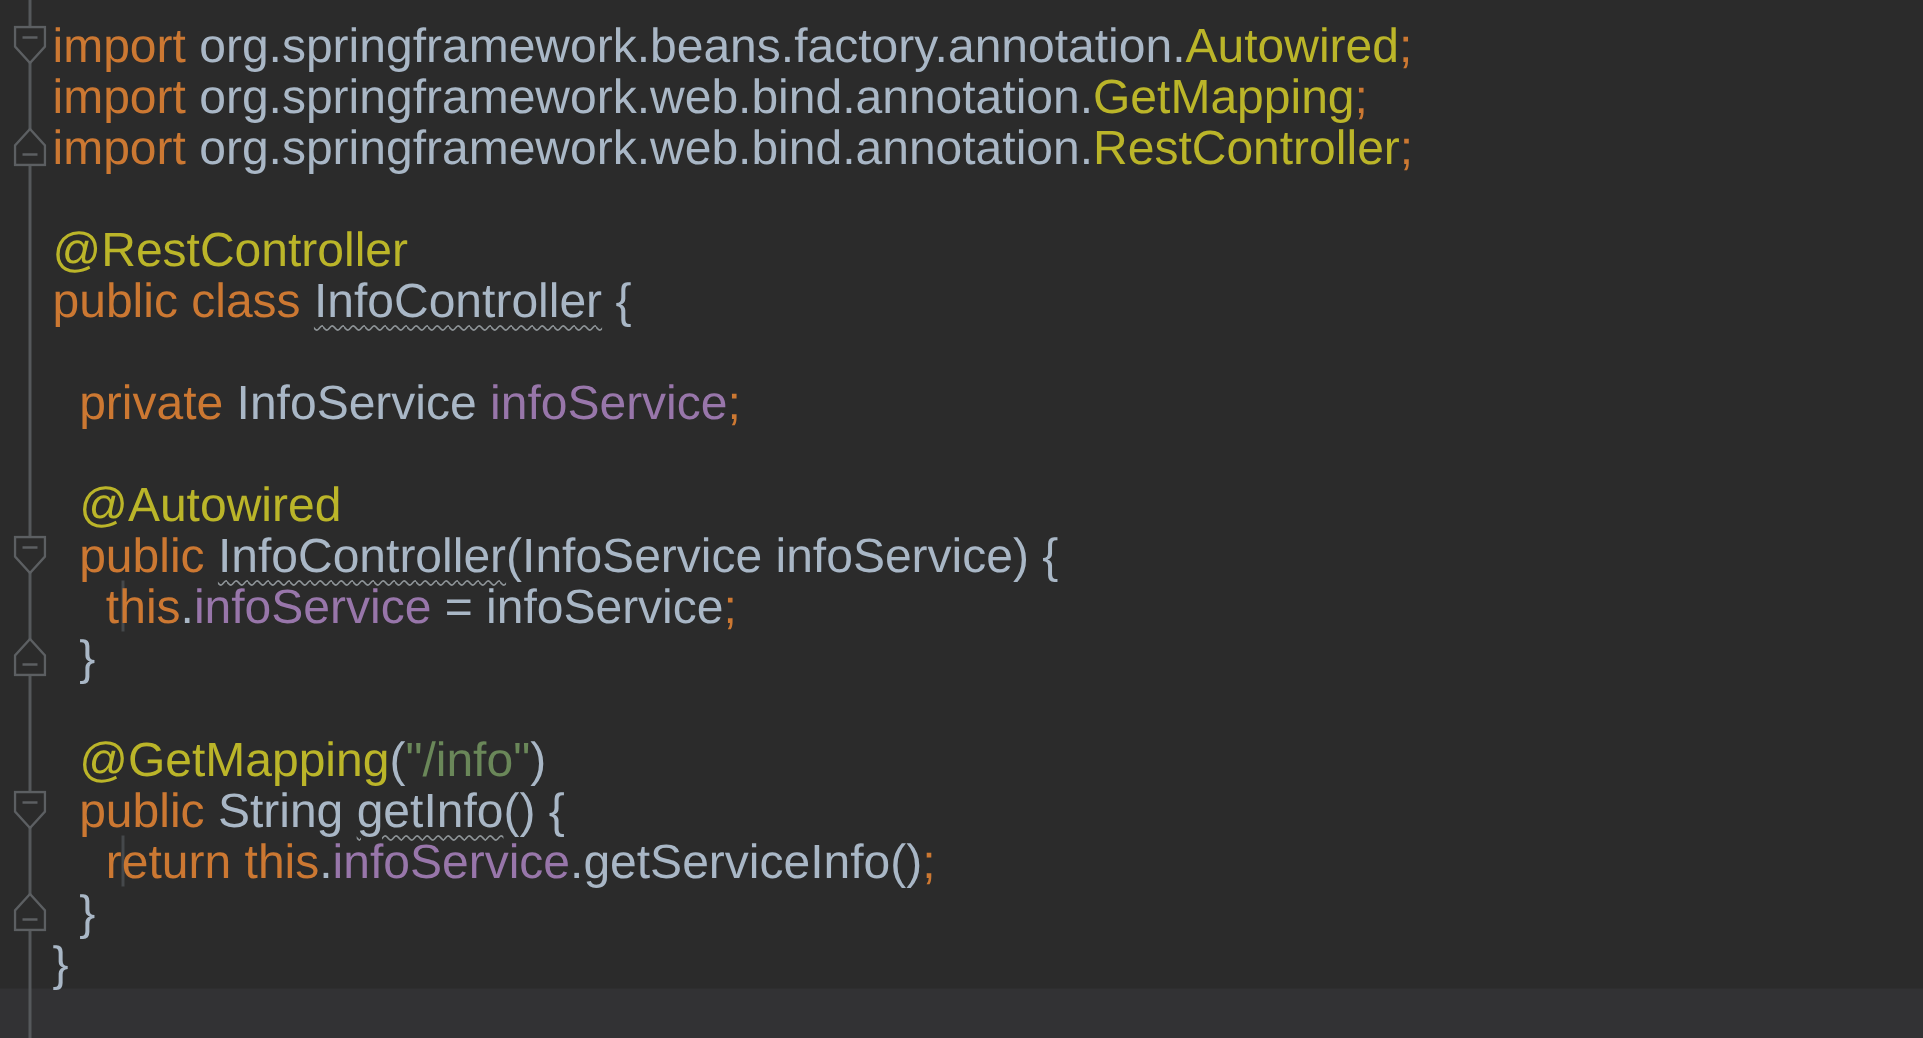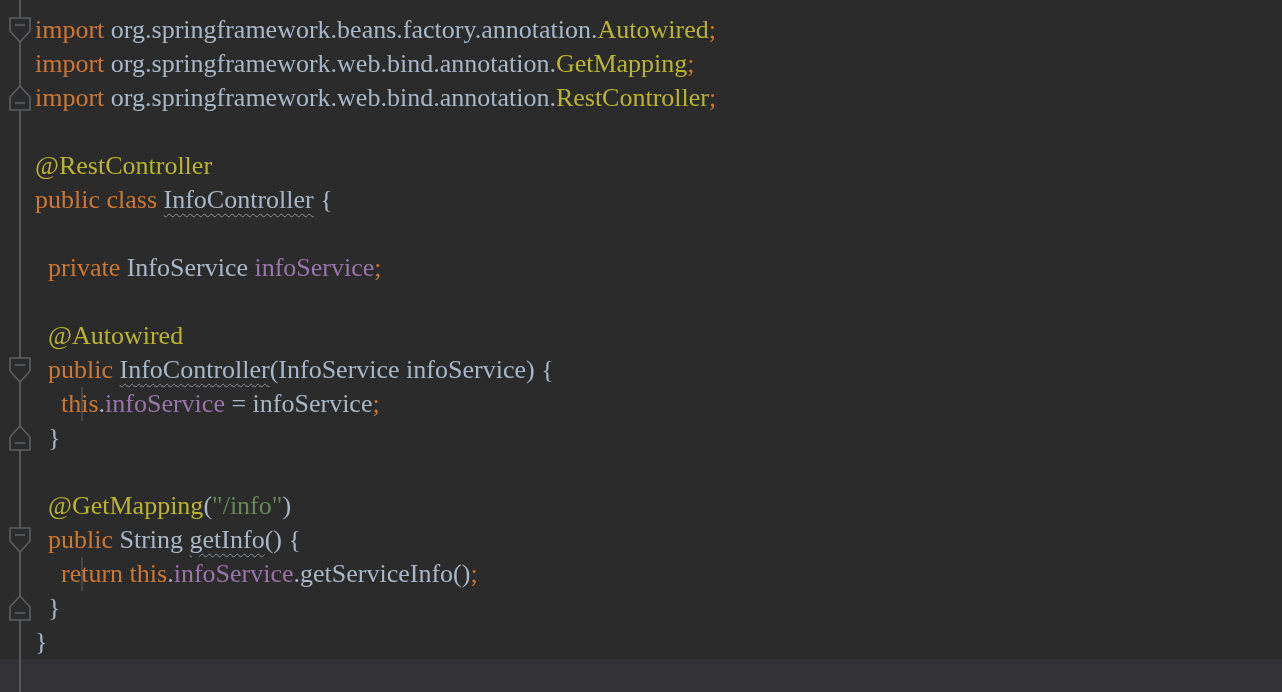--- a/index.html
+++ b/index.html
@@ -4,22 +4,22 @@
 <style>
   * { margin: 0; padding: 0; box-sizing: border-box; }
   html, body {
     width: 1282px; height: 692px;
     background: #2B2B2B;
     overflow: hidden;
   }
   .editor {
     position: relative;
     width: 1282px; height: 692px;
-    font-family: Liberation Serif, serif;
-    font-size: 26px;
+    font-family: Liberation Sans, sans-serif;
+    font-size: 32px;
     line-height: 34px;
     font-weight: normal;
   }
   .bottom-strip {
     position: absolute;
     left: 0; right: 0;
     top: 659px; height: 33px;
     z-index: 1;
   }
   .gutter-line {

